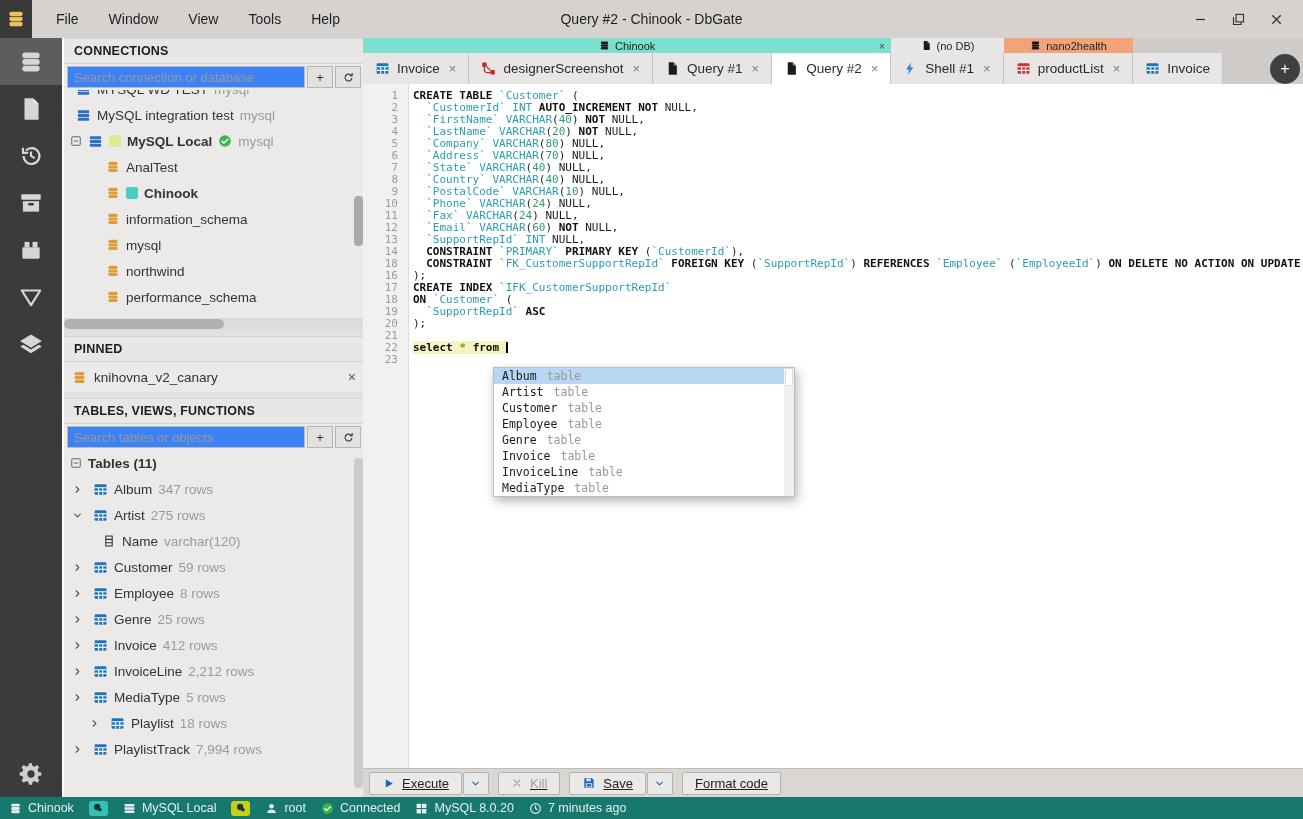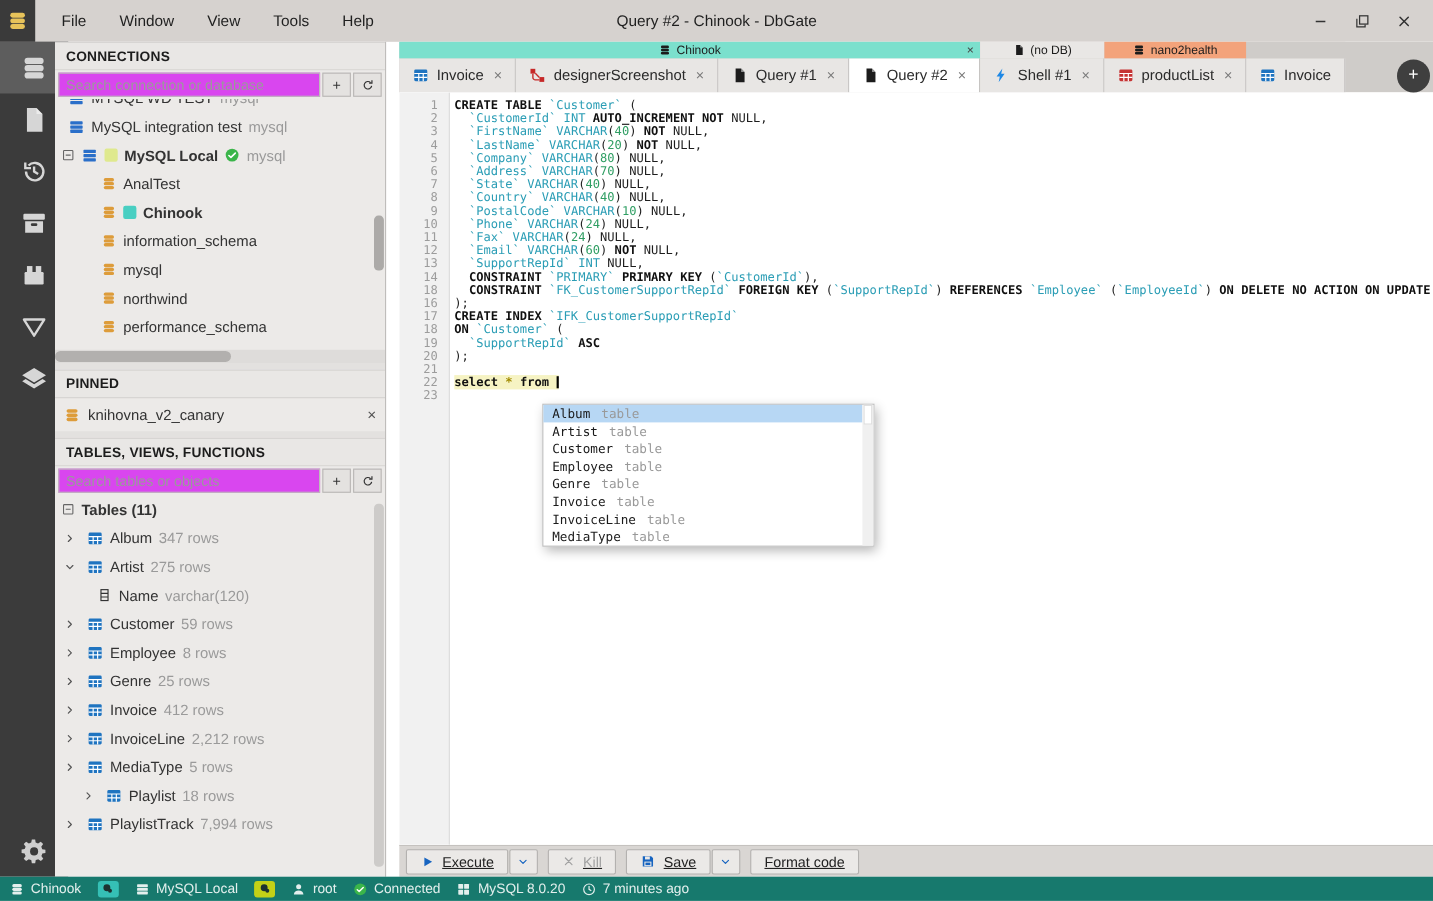--- a/index.html
+++ b/index.html
@@ -17,24 +17,24 @@
   .win-controls { margin-left:auto; display:flex; gap:8px; padding-right:12px; }
   .win-btn { width:30px; height:30px; display:flex; align-items:center; justify-content:center; font-size:15px; color:#333; }
 
   
   .activitybar { position:absolute; left:0; top:38px; width:62px; bottom:22px; background:#3b3b3b; display:flex; flex-direction:column; }
   .ab-item { height:47px; display:flex; align-items:center; justify-content:center; font-size:26px; color:#d6d6d6; }
   .ab-item.active { background:#5d5d5d; }
   .ab-spacer { flex:1; }
 
   
-  .sidebar { position:absolute; left:50px; top:38px; width:301px; bottom:22px; background:#eceae8; border-right:1px solid #bfbdbb; display:flex; flex-direction:column; overflow:hidden; }
+  .sidebar { position:absolute; left:64px; top:38px; width:301px; bottom:22px; background:#eceae8; border-right:1px solid #bfbdbb; display:flex; flex-direction:column; overflow:hidden; }
   .widget-header { height:26px; flex:0 0 26px; display:flex; align-items:center; padding:0 10px; font-weight:bold; font-size:12.5px; color:#1c1c1c; background:#e9e7e5; border-top:1px solid #d5d3d1; border-bottom:1px solid #d5d3d1; letter-spacing:.2px; }
   .search-row { flex:0 0 26px; display:flex; align-items:stretch; padding:2px 3px; gap:2px; background:#eceae8; }
-  .search-row input { flex:1; border:1px solid #bdbbb9; background:#d946ef; font-size:13px; padding:0 6px; color:#333; font-family:"Liberation Sans",sans-serif; }
+  .search-row input { flex:1; border:1px solid #bdbbb9; background:#3b82f6; font-size:13px; padding:0 6px; color:#333; font-family:"Liberation Sans",sans-serif; }
   .search-row input::placeholder { color:#9a9a9a; }
   .mini-btn { width:26px; display:flex; align-items:center; justify-content:center; background:#e4e2e0; border:1px solid #b8b6b4; font-size:13px; color:#333; }
   .conn-list { flex:0 0 228px; overflow:hidden; position:relative; }
   .hscroll { flex:0 0 12px; background:#dedcda; position:relative; }
   .hscroll .thumb { position:absolute; left:0; top:1px; height:10px; width:160px; background:#b2b0ae; border-radius:5px; }
   .vscroll-thumb { position:absolute; right:1px; width:9px; background:#acaaa8; border-radius:4px; }
   .spacer6 { flex:0 0 6px; background:#e3e1df; }
   .row { height:26px; display:flex; align-items:center; gap:6px; padding-right:6px; white-space:nowrap; font-size:13.5px; color:#333; }
   .row .sub { color:#9a9a9a; }
   .row.bold .lbl { font-weight:bold; }

